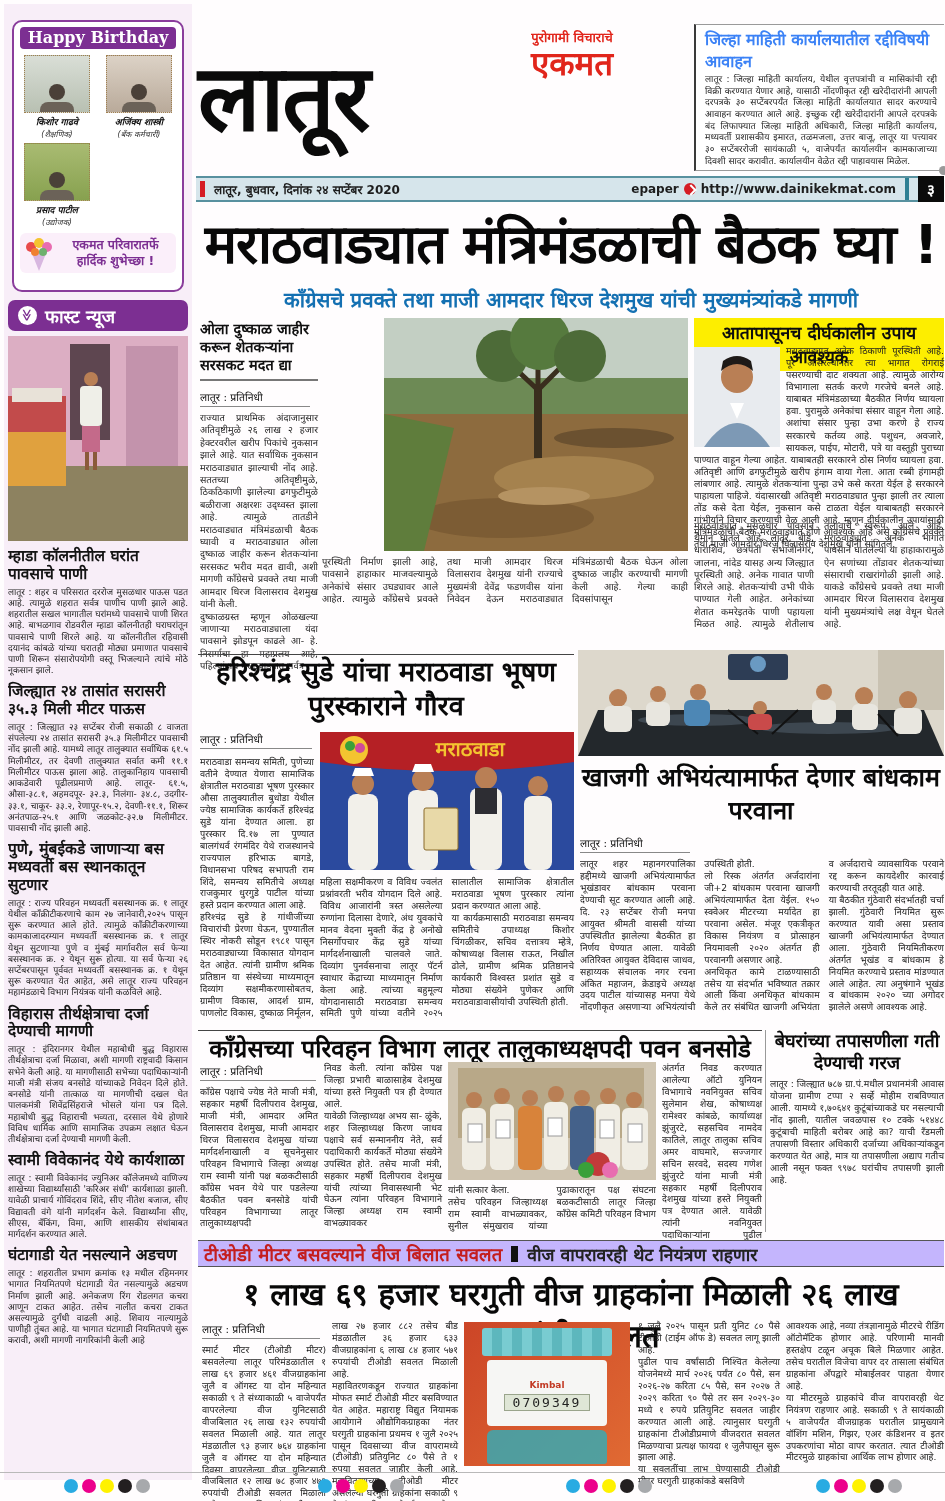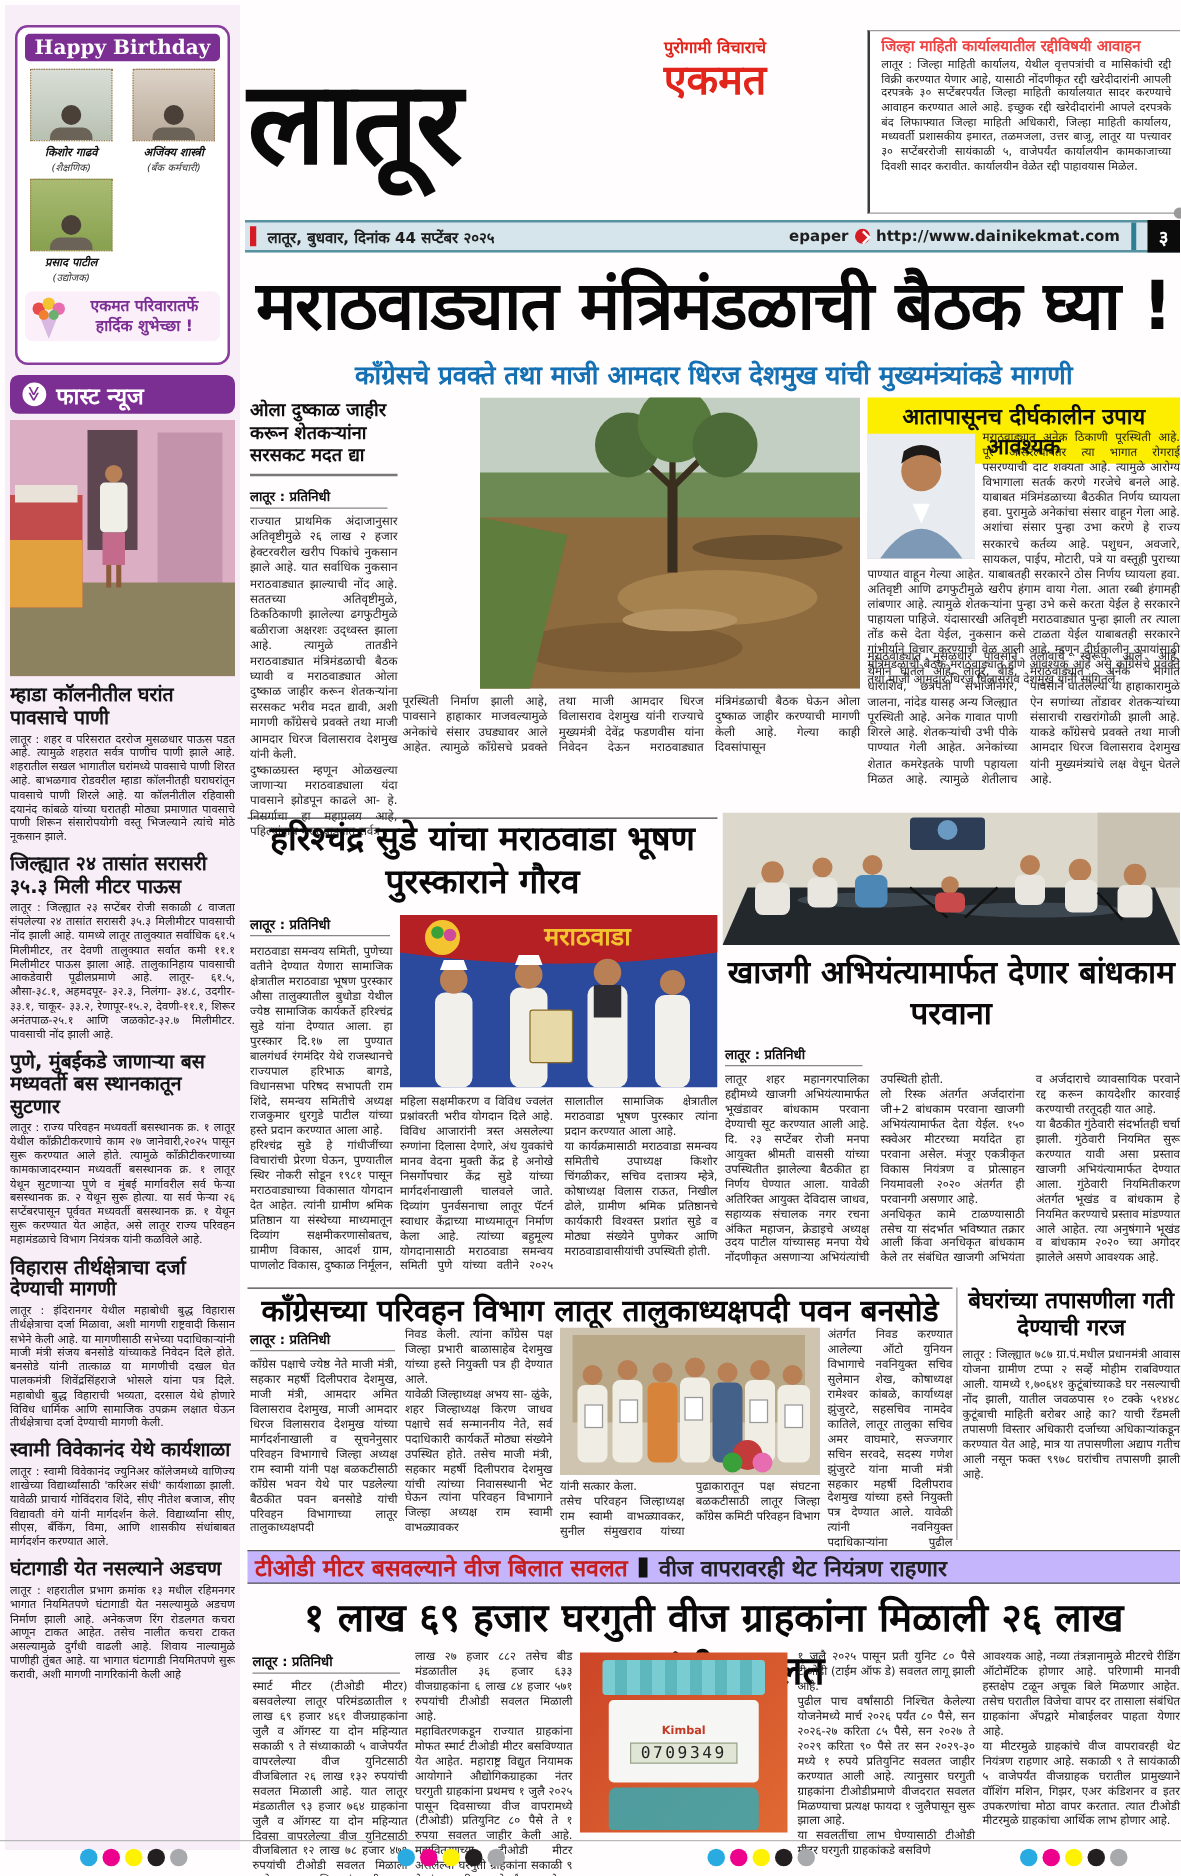--- a/index.html
+++ b/index.html
@@ -40,38 +40,38 @@
 
   
   .mast-title { left:198px; top:26px; width:252px; height:146px; font-size:92px; font-weight:900; color:#0a0a0a; line-height:146px; letter-spacing:-2px; }
   .next-box { left:448px; top:88px; width:160px; height:60px; background:#0f82c6; border-radius:5px; color:#fff; display:flex; align-items:center; justify-content:center; font-weight:900; font-style:italic; font-size:40px; letter-spacing:1px; box-shadow:inset 0 0 0 2px #0c6ba4; }
   .next-box .x { font-size:52px; margin:0 -2px; }
   .tagline { left:498px; top:28px; width:148px; text-align:center; }
   .tagline .t1 { color:#e1251b; font-size:13px; font-weight:bold; }
   .tagline .t2 { color:#e1251b; font-size:33px; font-weight:900; line-height:1.1; }
   .notice { left:694px; top:24px; width:250px; height:147px; border-left:2px solid #3a3a3a; border-top:1px solid #9a9a9a; border-bottom:1px solid #9a9a9a; padding:3px 7px 3px 9px; background:#fff; }
   .notice:after { content:""; position:absolute; right:-4px; bottom:-5px; width:9px; height:9px; border-radius:50%; background:#9a9a9a; }
-  .notice h2 { font-size:12px; color:#ef4444; margin-bottom:2px; }
+  .notice h2 { font-size:16px; color:#3b82f6; margin-bottom:2px; }
   .notice p { font-size:9px; line-height:1.3; }
 
   
   .datebar { left:196px; top:176px; width:748px; height:26px; background:#d6e5eb; border-top:2px solid #58919f; border-bottom:2px solid #58919f; display:flex; align-items:center; }
   .datebar .redtick { width:5px; height:16px; background:#d51c24; margin:0 9px 0 4px; }
   .datebar .dtxt { font-size:12px; font-weight:bold; color:#1d1d1d; }
   .datebar .right { margin-left:auto; display:flex; align-items:center; gap:5px; font-size:12px; font-weight:bold; color:#1d1d1d; }
   .ep-ic { width:12px; height:12px; border-radius:50%; background:#d51c24; position:relative; }
   .ep-ic:before { content:""; position:absolute; left:3px; top:3px; width:6px; height:6px; border-top:2px solid #fff; border-right:2px solid #fff; transform:rotate(45deg); }
   .tealbar { width:4px; height:22px; background:#2e7f93; margin:0 4px; }
   .pgbox { width:26px; height:26px; background:#0b0b0b; color:#fff; font-weight:bold; font-size:15px; display:flex; align-items:center; justify-content:center; }
 
   
   .lead-h { left:198px; top:205px; width:746px; text-align:center; font-size:54px; font-weight:900; color:#080808; letter-spacing:-1px; }
   .lead-sub { left:198px; top:285px; width:746px; text-align:center; font-size:20.5px; font-weight:bold; color:#1470b2; }
   .lead-kick { left:200px; top:320px; width:118px; font-size:14.5px; font-weight:900; color:#101010; line-height:1.25; border-bottom:2px solid #777; padding-bottom:5px; }
-  .byline { font-size:10.5px; font-weight:bold; color:#111; border-bottom:1px solid #888; padding:2px 0; }
+  .byline { font-size:10.5px; font-weight:normal; color:#111; border-bottom:1px solid #888; padding:2px 0; }
   .lead-by { left:200px; top:388px; width:110px; }
   .lead-c1 { left:200px; top:412px; width:118px; height:232px; font-size:9.4px; line-height:1.32; }
   .lead-photo { left:384px; top:318px; width:304px; height:233px; }
   .lead-under { left:322px; top:556px; width:366px; height:90px; column-count:3; column-gap:9px; font-size:9.4px; line-height:1.32; }
   .ybox-t { left:694px; top:318px; width:250px; background:#fdee00; text-align:center; font-size:17.5px; font-weight:900; color:#0d0d0d; padding:2px 0 3px; }
   .ybox-b { left:694px; top:345px; width:250px; height:168px; font-size:9.3px; line-height:1.3; }
   .portrait { float:left; width:86px; height:100px; margin:2px 6px 2px 0; background:linear-gradient(#e7eaee,#cfd6dd); position:relative; overflow:hidden; }
   .lead-tail { left:694px; top:520px; width:250px; height:122px; column-count:2; column-gap:10px; font-size:9.4px; line-height:1.3; }
 
   
@@ -223,21 +223,21 @@
     <div class="t2">एकमत</div>
   </div>
 
   <section class="abs notice">
     <h2>जिल्हा माहिती कार्यालयातील रद्दीविषयी आवाहन</h2>
     <p class="jt">लातूर : जिल्हा माहिती कार्यालय, येथील वृत्तपत्रांची व मासिकांची रद्दी विक्री करण्यात येणार आहे, यासाठी नोंदणीकृत रद्दी खरेदीदारांनी आपली दरपत्रके ३० सप्टेंबरपर्यंत जिल्हा माहिती कार्यालयात सादर करण्याचे आवाहन करण्यात आले आहे. इच्छुक रद्दी खरेदीदारांनी आपले दरपत्रके बंद लिफाफ्यात जिल्हा माहिती अधिकारी, जिल्हा माहिती कार्यालय, मध्यवर्ती प्रशासकीय इमारत, तळमजला, उत्तर बाजू, लातूर या पत्त्यावर ३० सप्टेंबररोजी सायंकाळी ५, वाजेपर्यंत कार्यालयीन कामकाजाच्या दिवशी सादर करावीत. कार्यालयीन वेळेत रद्दी पाहावयास मिळेल.</p>
   </section>
 
   <div class="abs datebar">
     <span class="redtick"></span>
-    <span class="dtxt">लातूर, बुधवार, दिनांक 44 सप्टेंबर २०२५</span>
+    <span class="dtxt">लातूर, बुधवार, दिनांक २४ सप्टेंबर 2020</span>
     <span class="right">
       <span>epaper</span>
       <span class="ep-ic"></span>
       <a href="#" style="color:#1d1d1d;text-decoration:none">http://www.dainikekmat.com</a>
       <span class="tealbar"></span>
       <span class="pgbox">३</span>
     </span>
   </div>
 
   <h1 class="abs lead-h">मराठवाड्यात मंत्रिमंडळाची बैठक घ्या !</h1>

